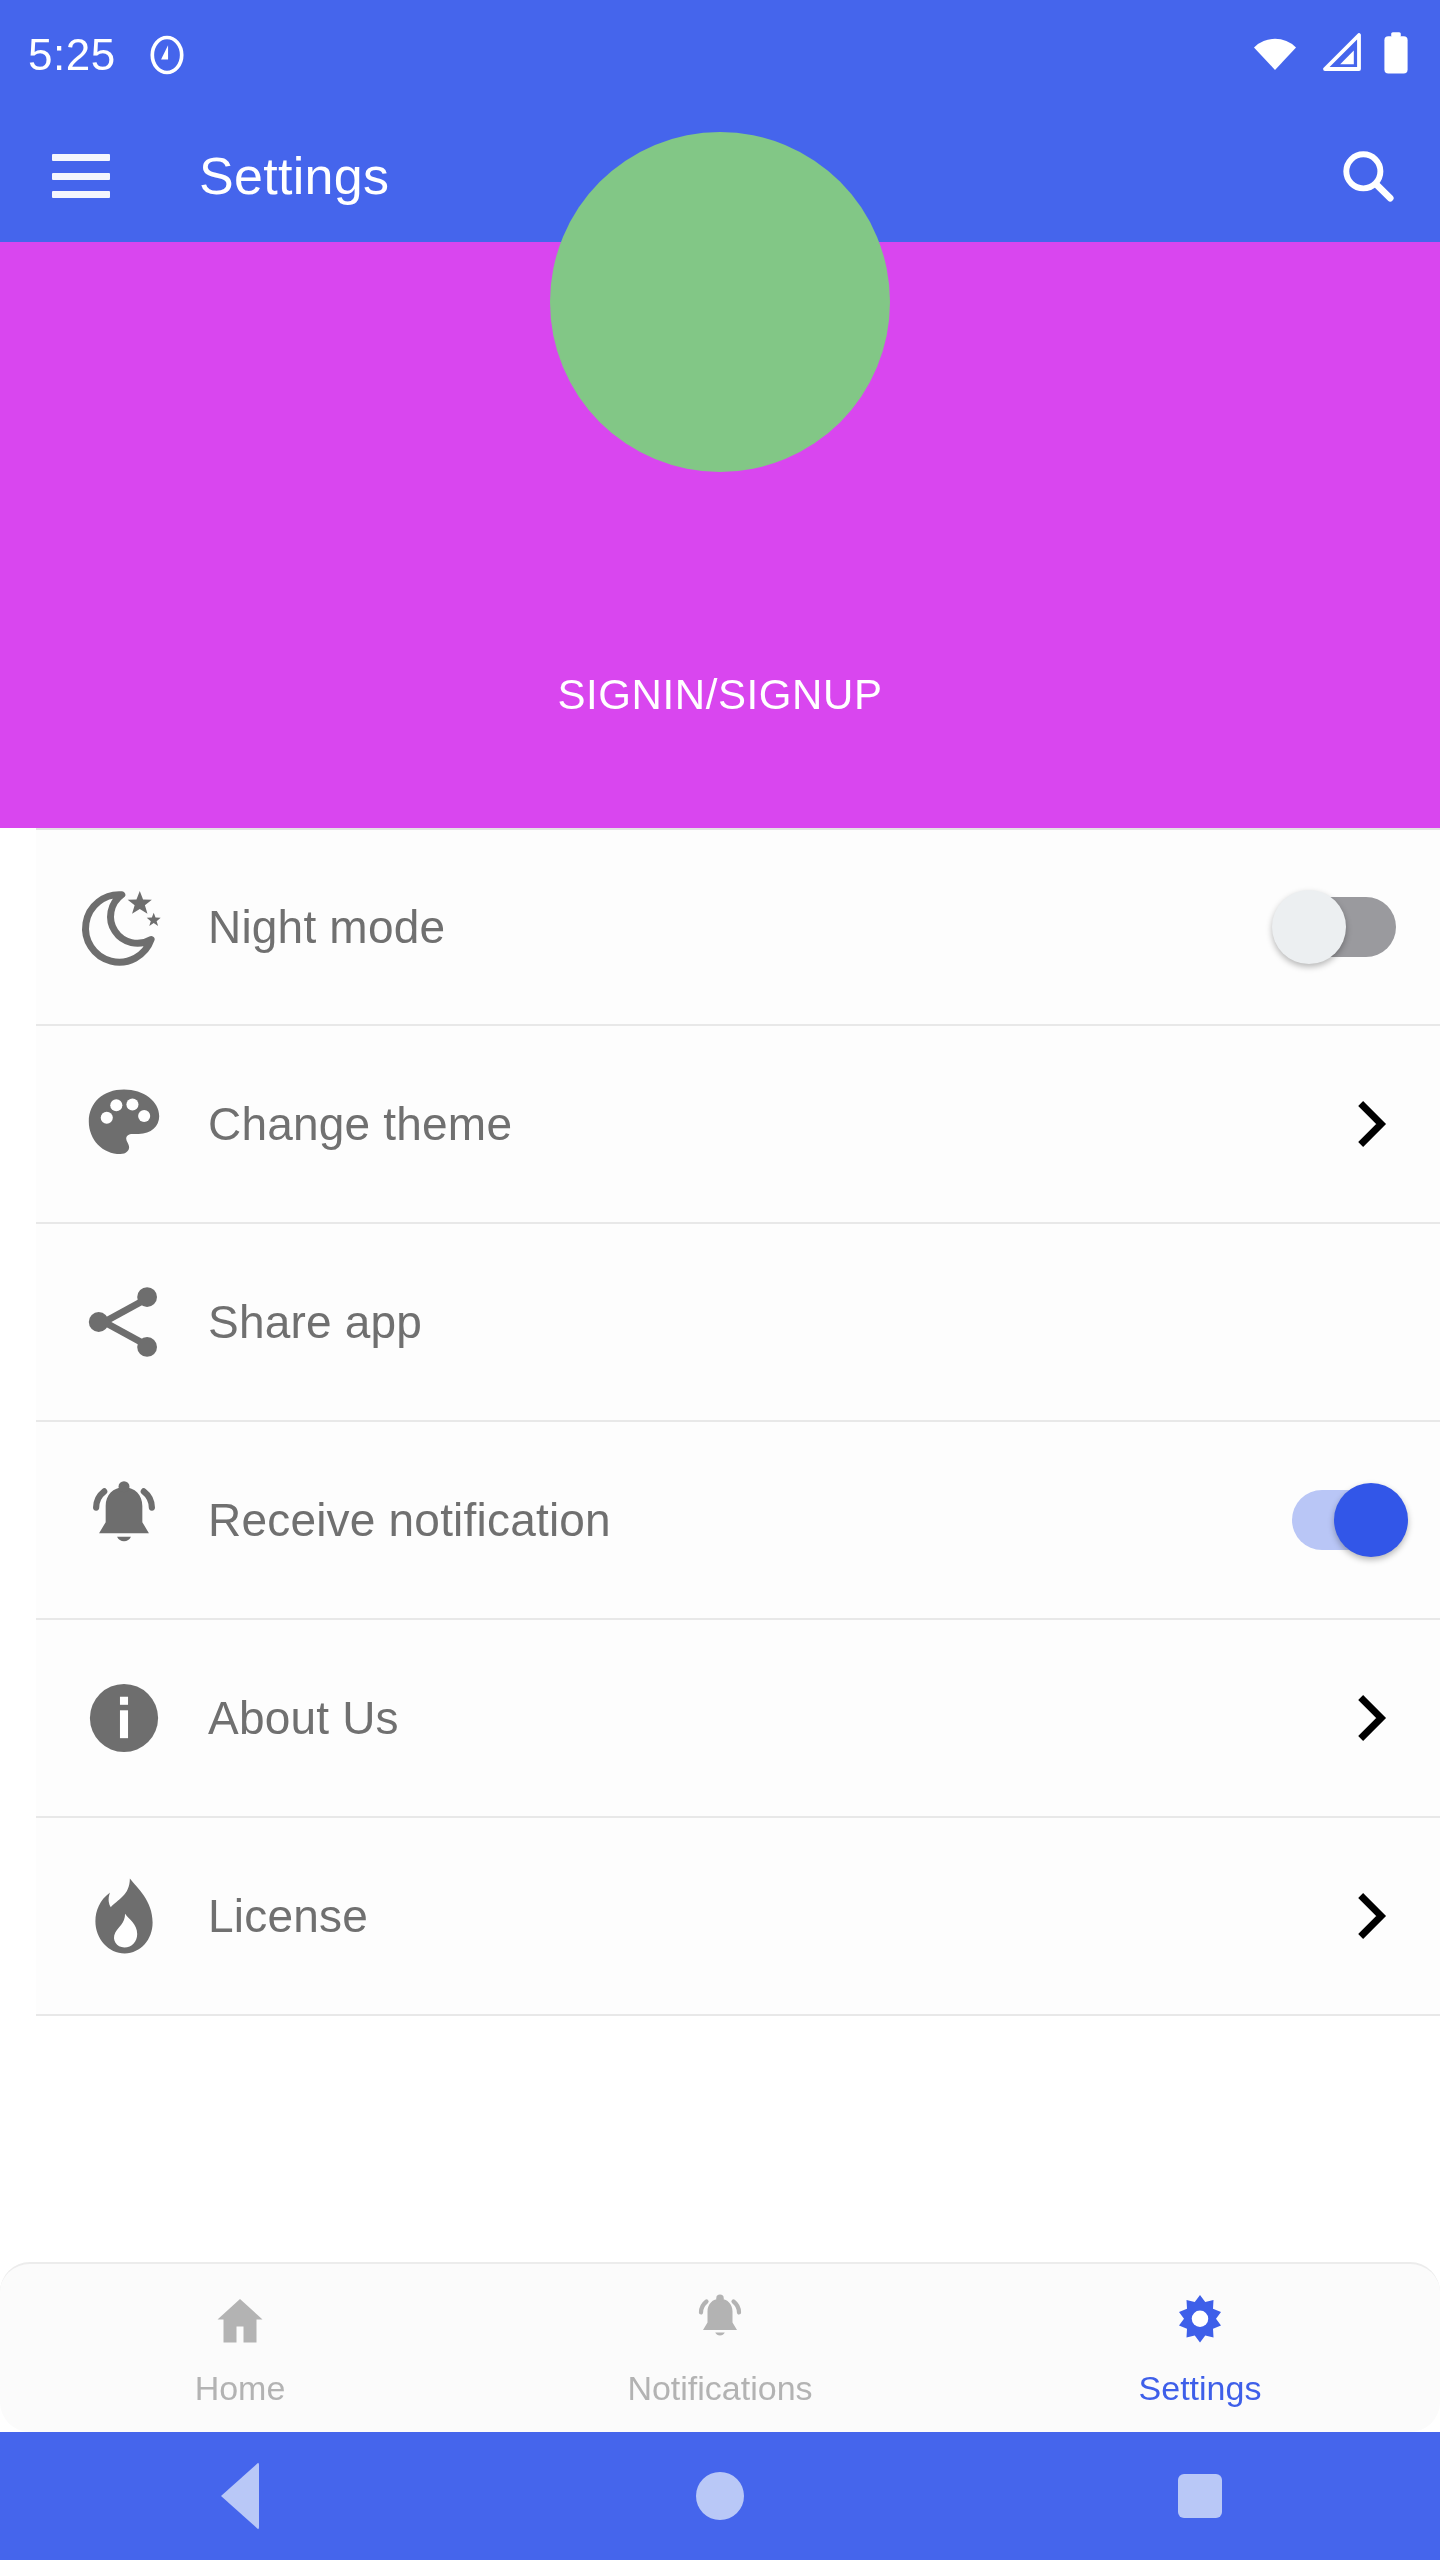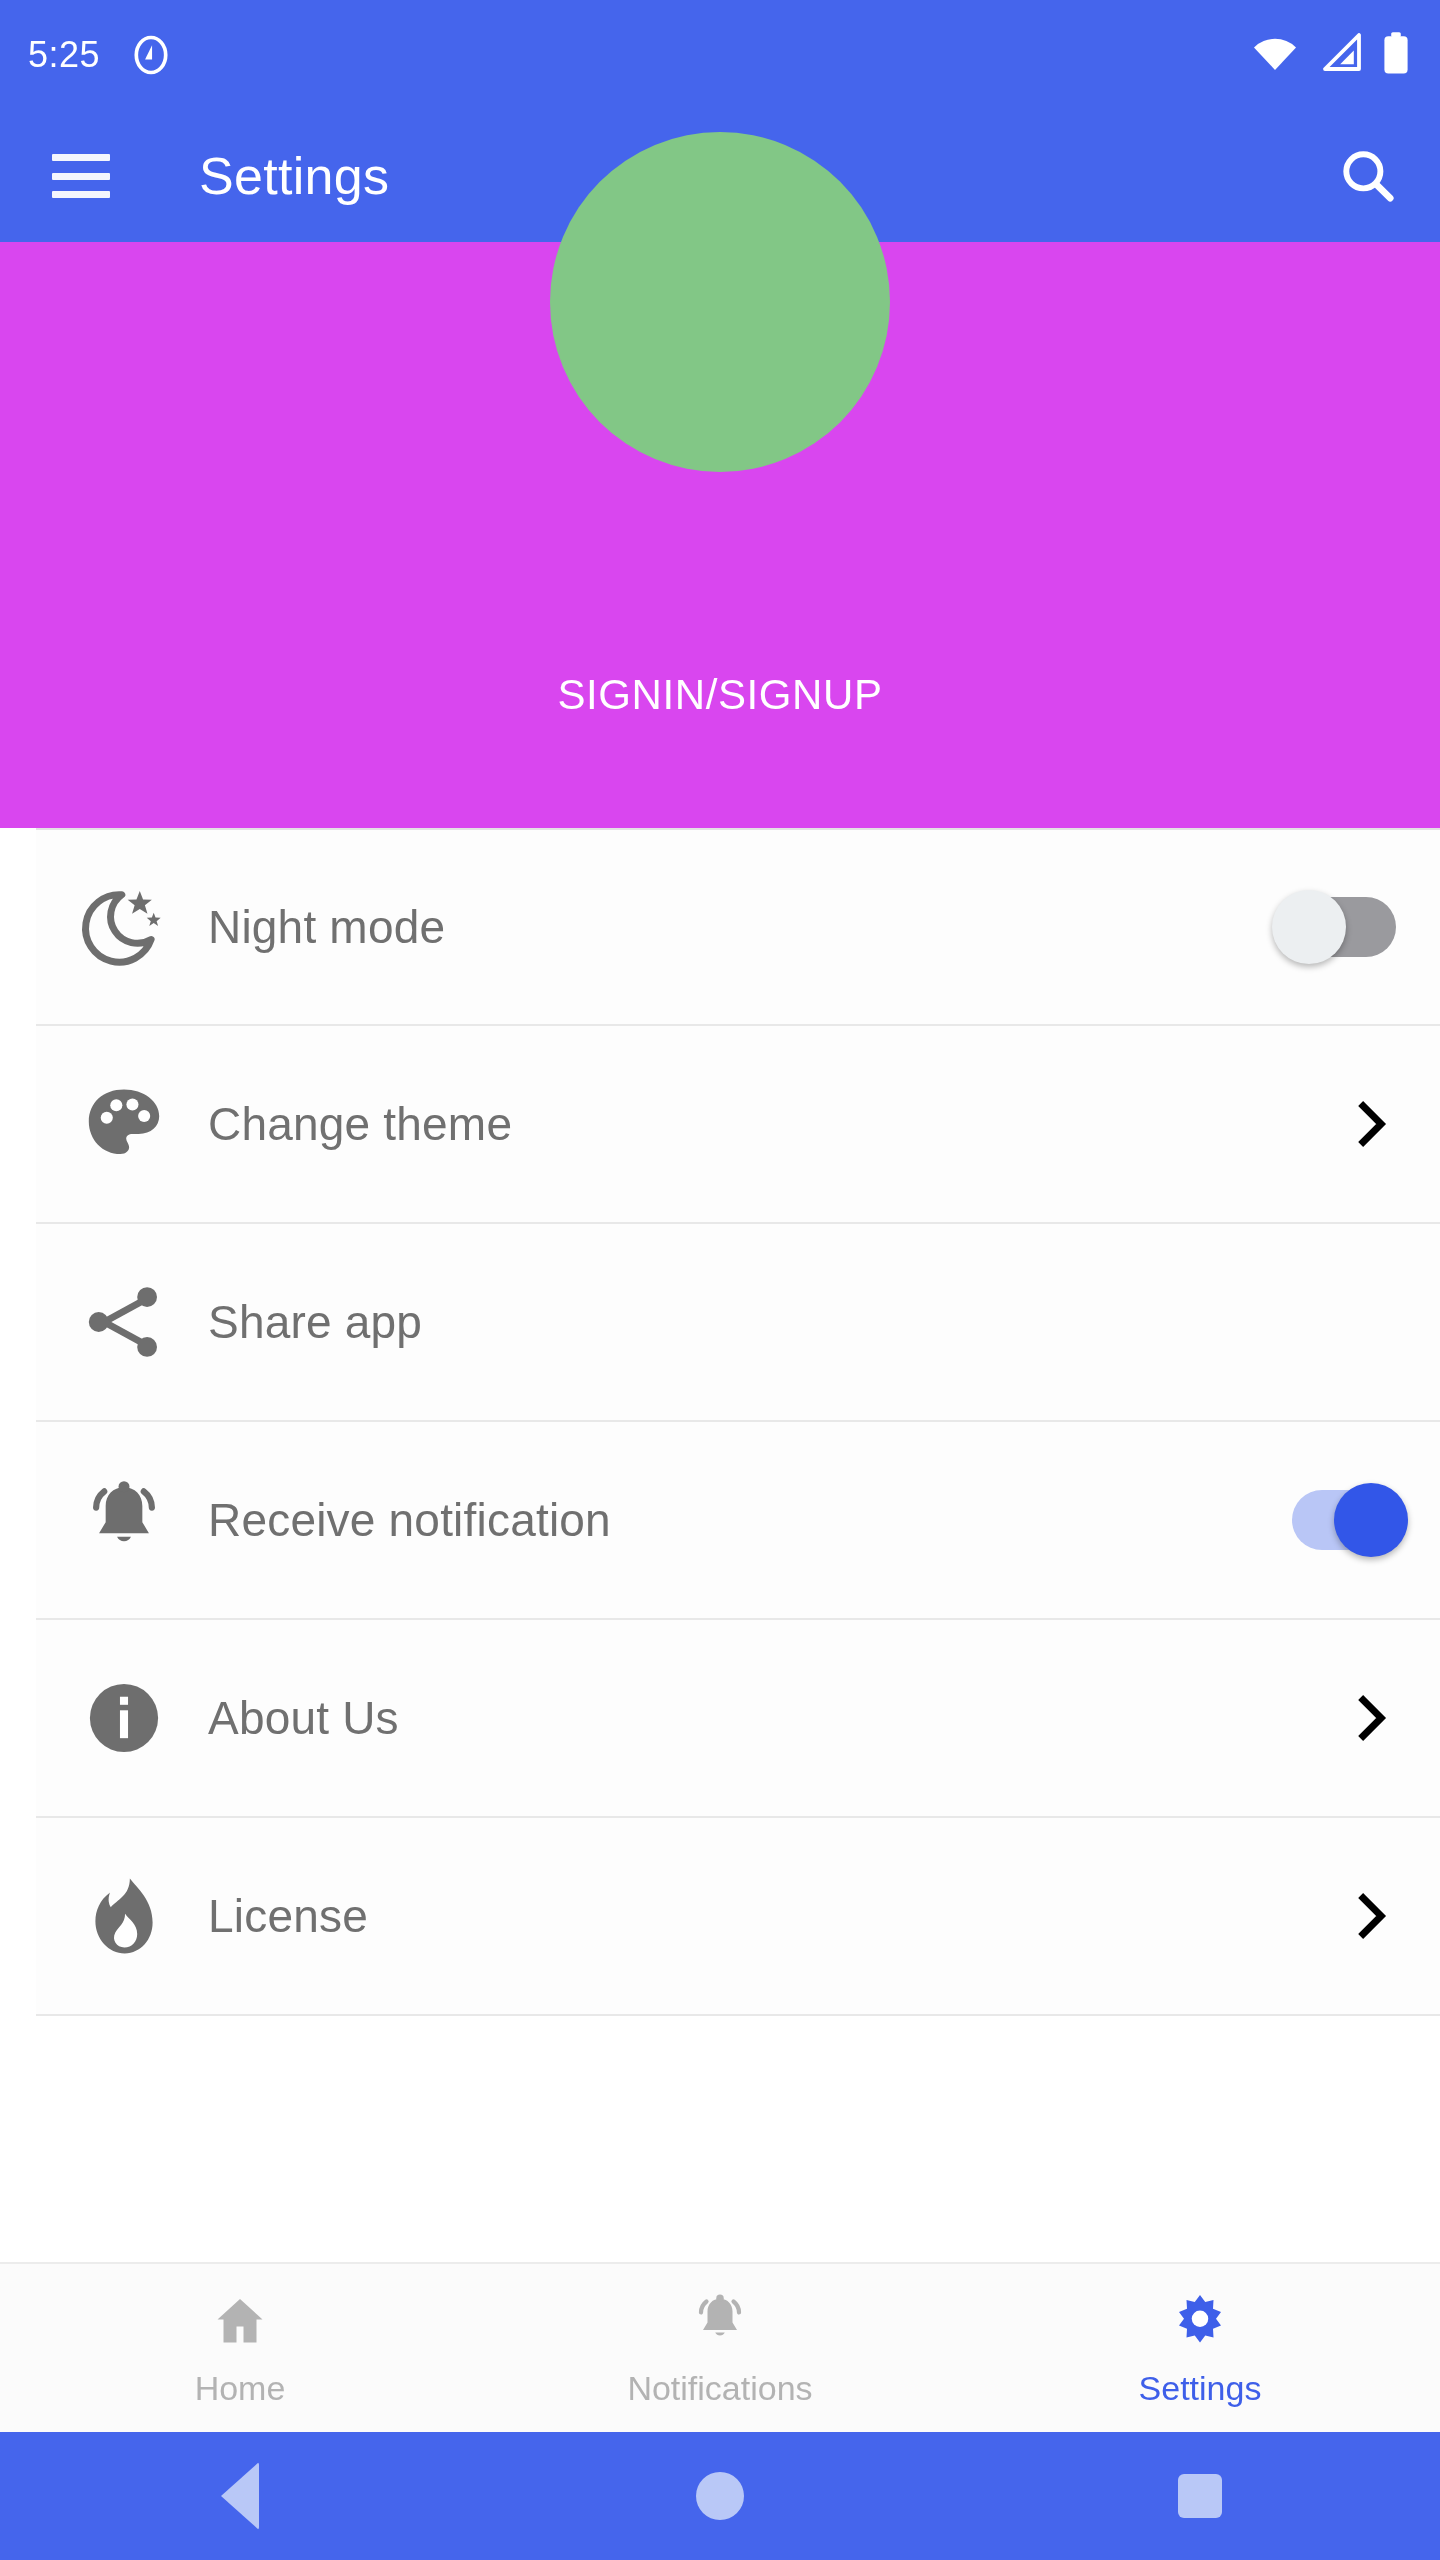--- a/index.html
+++ b/index.html
@@ -9,21 +9,21 @@
     background:#ffffff; overflow:hidden;
   }
   #app { position:relative; width:1440px; height:2560px; display:flex; flex-direction:column; }
 
   
   .statusbar {
     height:110px; background:#4565ec; flex:0 0 110px;
     display:flex; align-items:center; padding:0 30px 0 28px;
     color:#ffffff;
   }
-  .sb-time { font-size:36px; letter-spacing:0.5px; line-height:1; }
+  .sb-time { font-size:44px; letter-spacing:0.5px; line-height:1; }
   .sb-qlogo { margin-left:30px; display:flex; align-items:center; }
   .sb-spacer { flex:1 1 auto; }
   .sb-right { display:flex; align-items:center; gap:18px; }
 
   
   .appbar {
     height:132px; background:#4565ec; flex:0 0 132px;
     display:flex; align-items:center; padding:0 34px 0 52px;
   }
   .hamburger { width:58px; height:44px; display:flex; flex-direction:column; justify-content:space-between; cursor:pointer; }
@@ -78,21 +78,21 @@
   .switch.off .track { background:#9a9a9e; right:2px; }
   .switch.off .thumb { background:#eceff1; left:-6px; }
   .switch.on  .track { background:#b9c6f6; right:10px; }
   .switch.on  .thumb { background:#3256e8; right:-10px; }
 
   .chev { display:flex; align-items:center; justify-content:center; }
 
   
   .bottomnav {
     flex:0 0 170px; background:#fbfbfb; border-top:2px solid #ececec;
-    display:flex; align-items:flex-end;
+    display:flex; align-items:flex-end;border-radius:30px;
   }
   .nav-item {
     flex:1 1 0; height:100%; display:flex; flex-direction:column;
     align-items:center; justify-content:center; gap:16px; cursor:pointer;
   }
   .nav-label { font-size:34px; line-height:1; color:#b3b3b3; }
   .nav-item.active .nav-label { color:#3e5fe9; }
 
   
   .androidnav {

